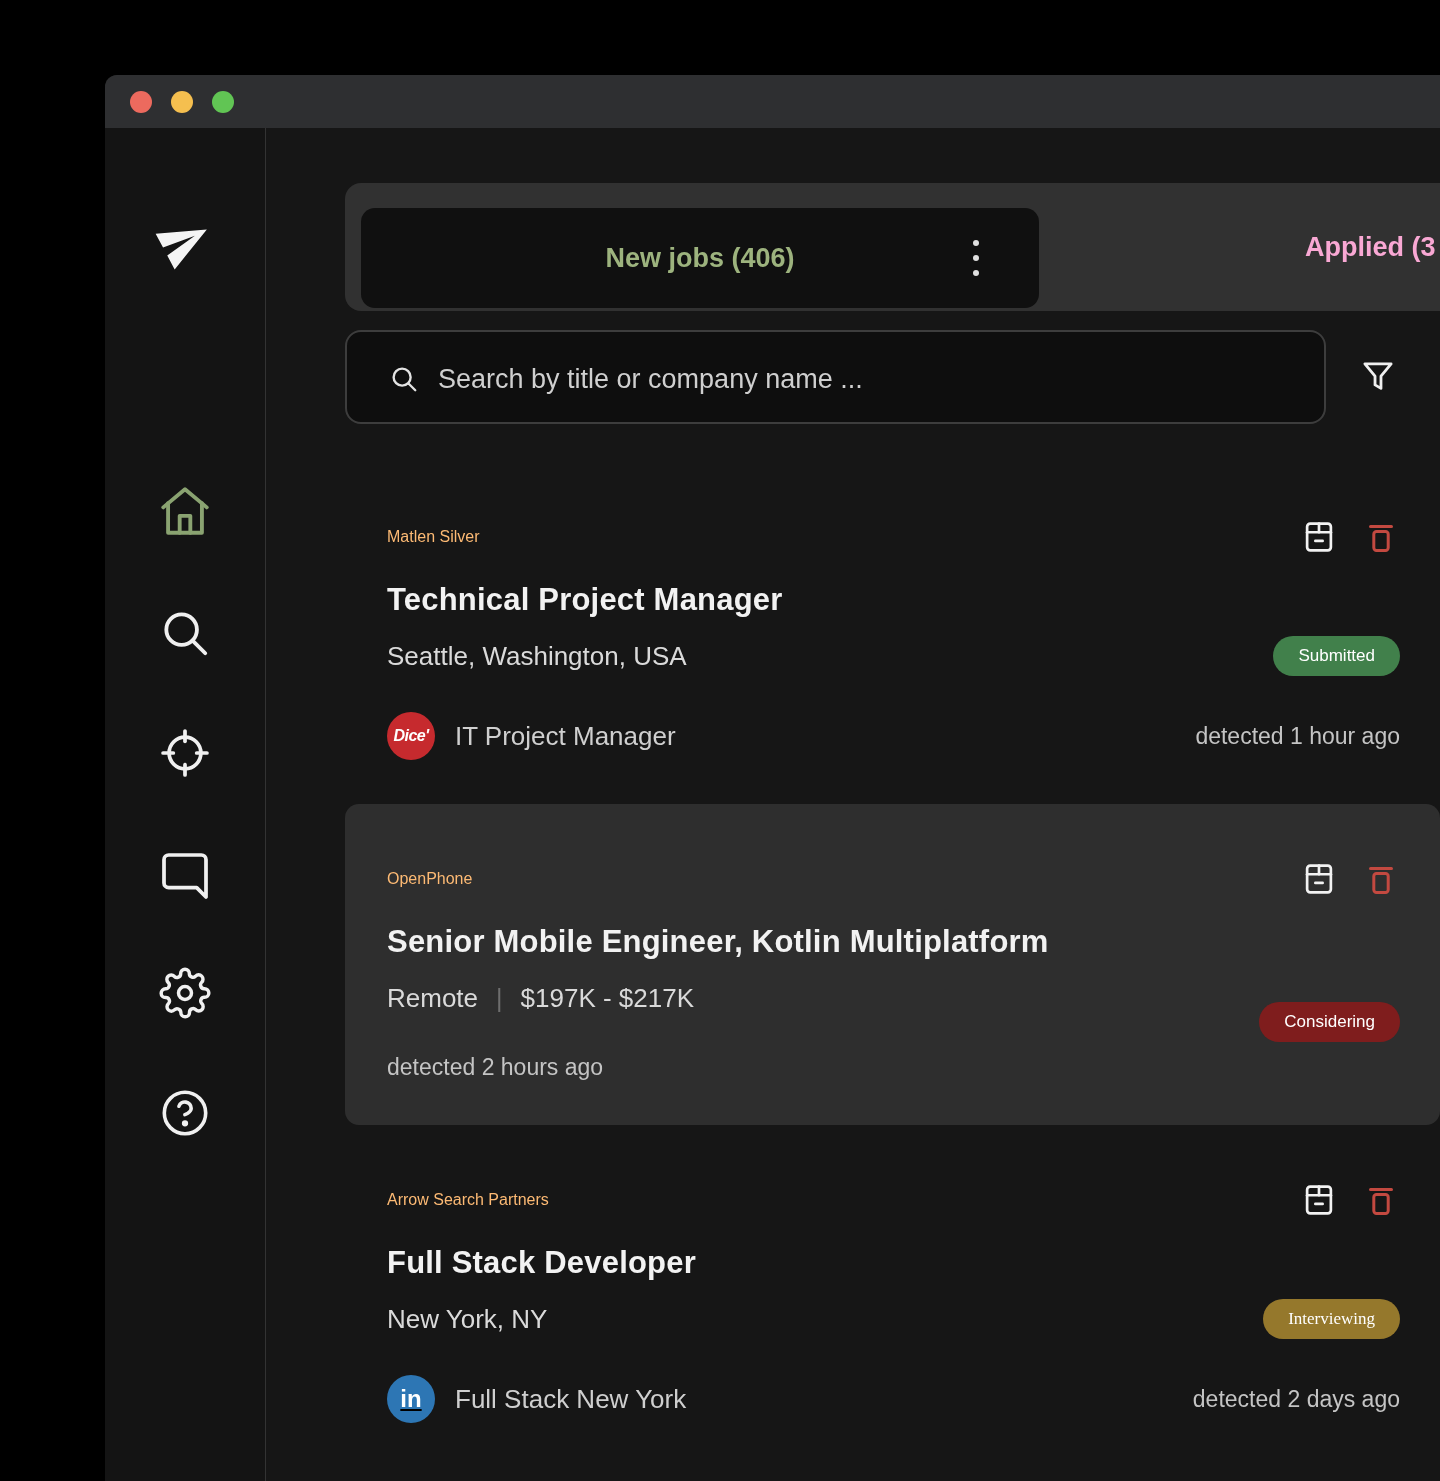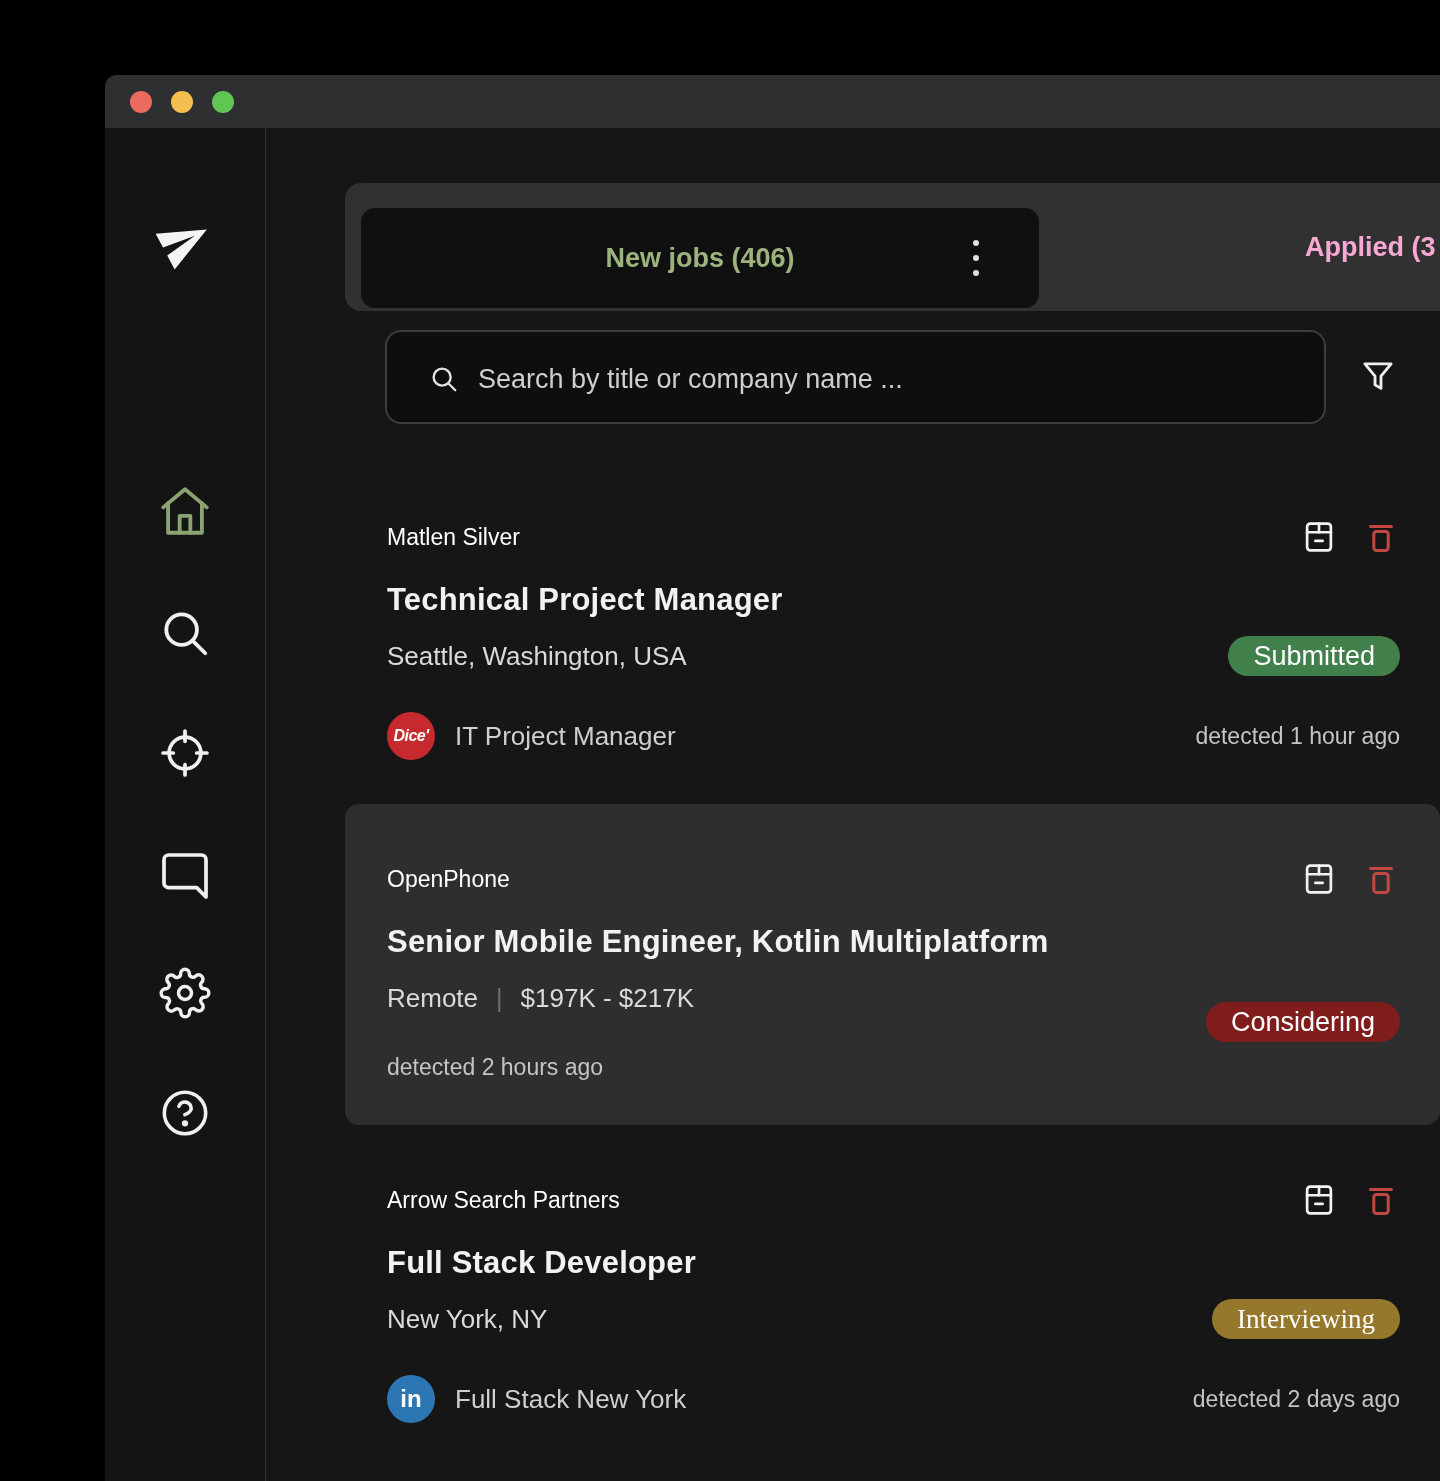--- a/index.html
+++ b/index.html
@@ -17,37 +17,37 @@
   .main{flex:1;min-width:0;padding-left:79px;position:relative;}
   
   .tabbar{margin-top:55px;margin-right:-30px;height:128px;background:#313131;border-radius:16px;position:relative;}
   .active-tab{position:absolute;left:16px;top:25px;width:678px;height:100px;background:#101010;border-radius:14px;display:flex;align-items:center;justify-content:center;}
   .active-tab-label{color:#9db37e;font-size:27px;font-weight:600;}
   .kebab{position:absolute;right:56px;top:50%;transform:translateY(-50%);display:flex;flex-direction:column;gap:9px;padding:4px;}
   .kebab i{width:6px;height:6px;border-radius:50%;background:#e0e0e0;display:block;}
   .applied-tab{position:absolute;left:960px;top:0;height:100%;display:flex;align-items:center;color:#f9a8d4;font-size:27px;font-weight:600;white-space:nowrap;}
   
   .searchrow{margin-top:19px;display:flex;align-items:center;padding-right:40px;}
-  .searchbox{flex:1;height:94px;box-sizing:border-box;border:2px solid #3d3d3d;border-radius:16px;background:#0e0e0e;display:flex;align-items:center;padding:4px 24px 0 42px;gap:17px;margin-left:40px;}
+  .searchbox{flex:1;height:94px;box-sizing:border-box;border:2px solid #3d3d3d;border-radius:16px;background:#0e0e0e;display:flex;align-items:center;padding:4px 24px 0 42px;gap:17px;}
   .searchbox input{flex:1;background:transparent;border:none;outline:none;color:#e8e8e8;font-size:27px;font-family:"Liberation Sans",sans-serif;}
   .searchbox input::placeholder{color:#cfcfcf;opacity:1;}
   .filter-btn{margin-left:30px;width:44px;height:44px;display:flex;align-items:center;justify-content:center;}
   
   .cards{margin-top:38px;}
   .card{border-radius:14px;padding:60px 40px 44px 42px;}
   .card.highlighted{background:#2e2e2e;}
   .row-company{display:flex;align-items:center;justify-content:space-between;height:30px;}
-  .company{font-size:23px;color:#ffffff;}
+  .company{font-size:16px;color:#fdba74;}
   .card-actions{display:flex;align-items:center;gap:24px;}
   .icon-btn{width:38px;height:38px;display:flex;align-items:center;justify-content:center;}
   .row-title{margin-top:28px;height:40px;line-height:40px;font-size:31px;font-weight:600;color:#f2f2f2;letter-spacing:.2px;}
   .row-loc{margin-top:16px;height:40px;display:flex;align-items:center;justify-content:space-between;}
   .loc-left{display:flex;align-items:center;gap:18px;font-size:26px;color:#dadada;}
   .loc-pipe{color:#6e6e6e;font-size:25px;}
-  .badge{height:40px;border-radius:20px;padding:0 25px;display:flex;align-items:center;color:#fff;font-size:27px;white-space:nowrap;}
+  .badge{height:40px;border-radius:20px;padding:0 25px;display:flex;align-items:center;color:#fff;font-size:17px;white-space:nowrap;}
   .row-source{margin-top:36px;display:flex;align-items:center;justify-content:space-between;}
   .source-left{display:flex;align-items:center;gap:20px;}
   .logo{width:48px;height:48px;border-radius:50%;display:flex;align-items:center;justify-content:center;overflow:hidden;}
   .logo .dice-txt{color:#fff;font-style:italic;font-weight:bold;font-size:16px;letter-spacing:-.5px;}
   .logo .in-txt{color:#fff;font-weight:bold;font-size:24px;line-height:1;}
   .source-name{font-size:26px;color:#cfcfcf;}
   .detected{font-size:23px;color:#c4c4c4;}
 </style>
 </head>
 <body>
@@ -240,21 +240,21 @@
     <div class="row-title">Full Stack Developer</div>
     <div class="row-loc">
       <span class="loc-left">
         <span>New York, NY</span>
 
       </span>
       <span class="badge" style="background: rgb(149, 120, 44); font-family: Liberation Serif, serif;">Interviewing</span>
     </div>
     <div class="row-source">
       <span class="source-left">
-        <span class="logo" style="background: rgb(45, 118, 180);">
+        <span class="logo" style="background: rgb(45, 118, 180); text-decoration: underline;">
 
           <span class="in-txt">in</span>
         </span>
         <span class="source-name">Full Stack New York</span>
       </span>
       <span class="detected">detected 2 days ago</span>
     </div>
   </div>
 </div>
 

